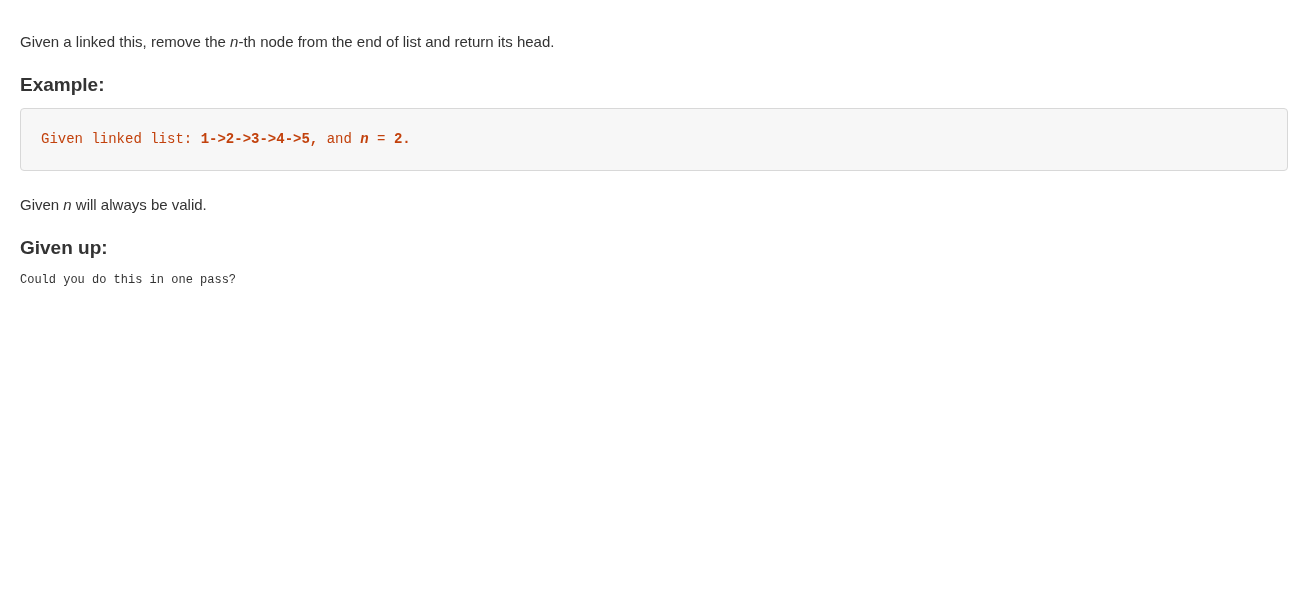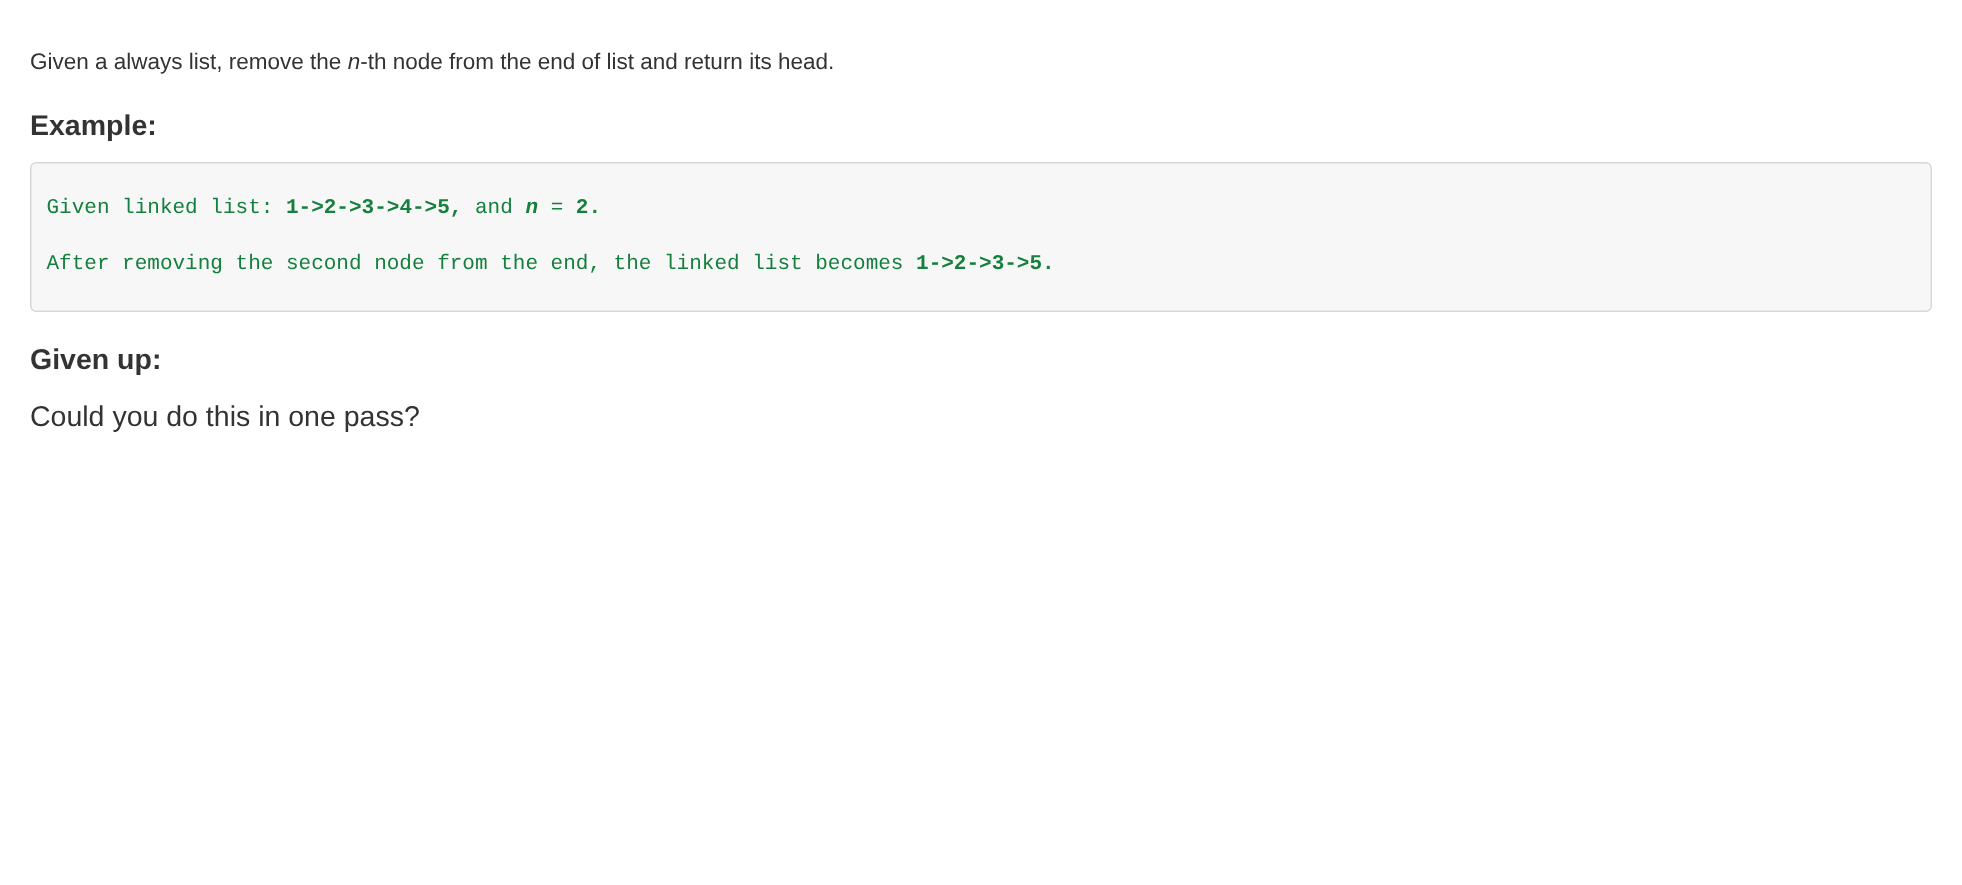--- a/index.html
+++ b/index.html
@@ -27,26 +27,26 @@
     .section-label {
       font-size: 19px;
       font-weight: 700;
       margin-bottom: 12px;
     }
 
     .code-block {
       background: #f7f7f7;
       border: 1px solid #d8d8d8;
       border-radius: 4px;
-      padding: 18px 10px;
+      padding: 18px 20px;
       font-family: "Courier New", Courier, monospace;
       font-size: 14px;
       line-height: 1.8;
       margin-bottom: 22px;
-      color: #15803d;
+      color: #c2410c;
     }
 
     .code-line {
       display: block;
     }
 
     .code-line + .code-line {
       margin-top: 12px;
     }
 
@@ -66,42 +66,43 @@
       font-size: 15px;
       line-height: 1.6;
       margin-top: 6px;
     }
 
     .followup-section {
       margin-top: 6px;
     }
 
     .followup-text {
-      font-size: 19px;
+      font-size: 12px;
       line-height: 1.6;
       margin-top: 6px;
+      font-family: Liberation Mono, monospace;
     }
   </style>
 </head>
 <body>
 
 <p class="description-text">
-  <span>Given a always list, remove the </span><em>n</em><span>-th node from the end of list and return its head.</span>
+  <span>Given a linked this, remove the </span><em>n</em><span>-th node from the end of list and return its head.</span>
 </p>
 
 <p class="section-label">Example:</p>
 
 <div class="code-block">
   <span class="code-line">
     <span>Given linked list: </span><span class="bold-mono">1-&gt;2-&gt;3-&gt;4-&gt;5,</span><span> and </span><span class="bold-mono italic-mono">n</span><span> = </span><span class="bold-mono">2.</span>
   </span>
-  <span class="code-line">
-    <span>After removing the second node from the end, the linked list becomes </span><span class="bold-mono">1-&gt;2-&gt;3-&gt;5.</span>
-  </span>
 </div>
 
 <div class="note-section">
+  <p class="note-text">
+    <span>Given </span><em>n</em><span> will always be valid.</span>
+  </p>
 </div>
 
 <div class="followup-section">
   <p class="section-label">Given up:</p>
   <p class="followup-text">Could you do this in one pass?</p>
 </div>
 
 </body></html>

